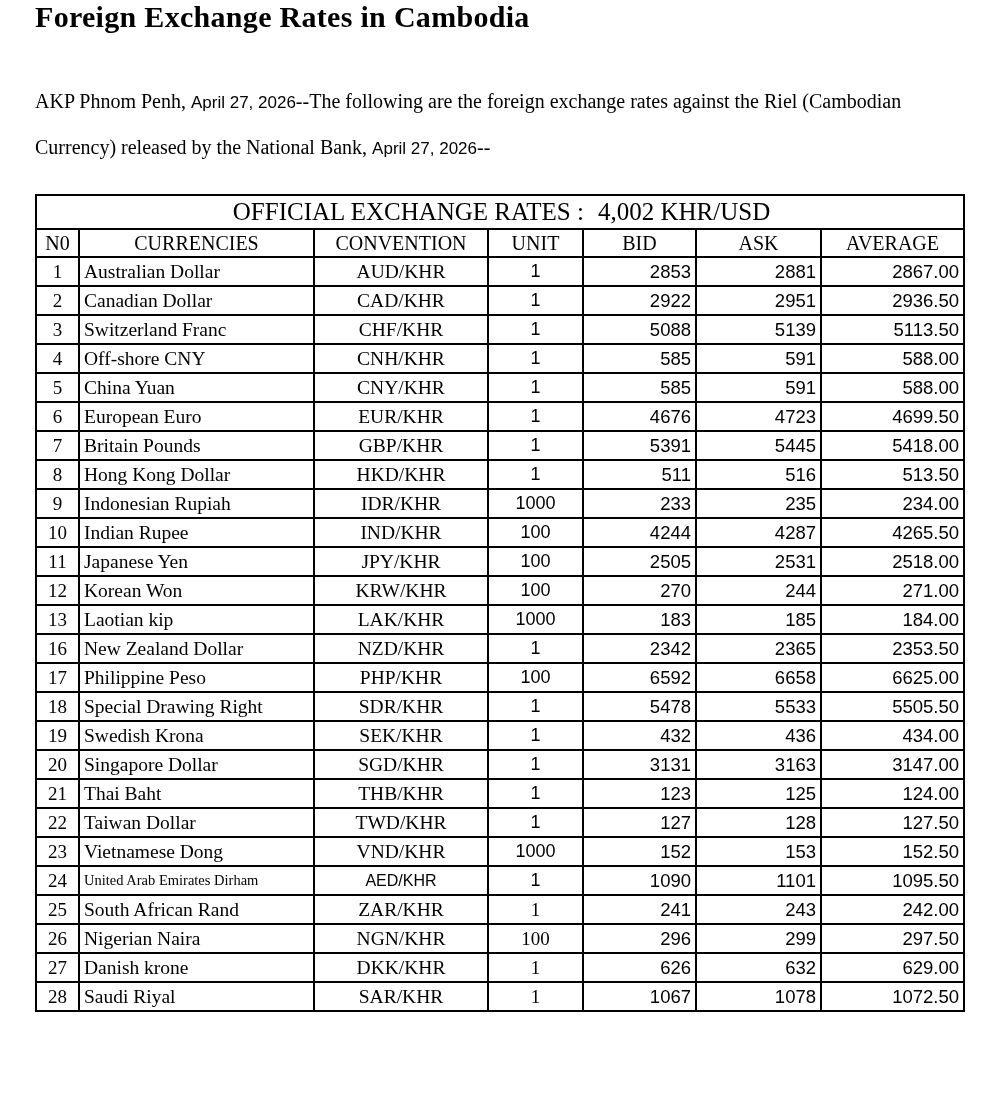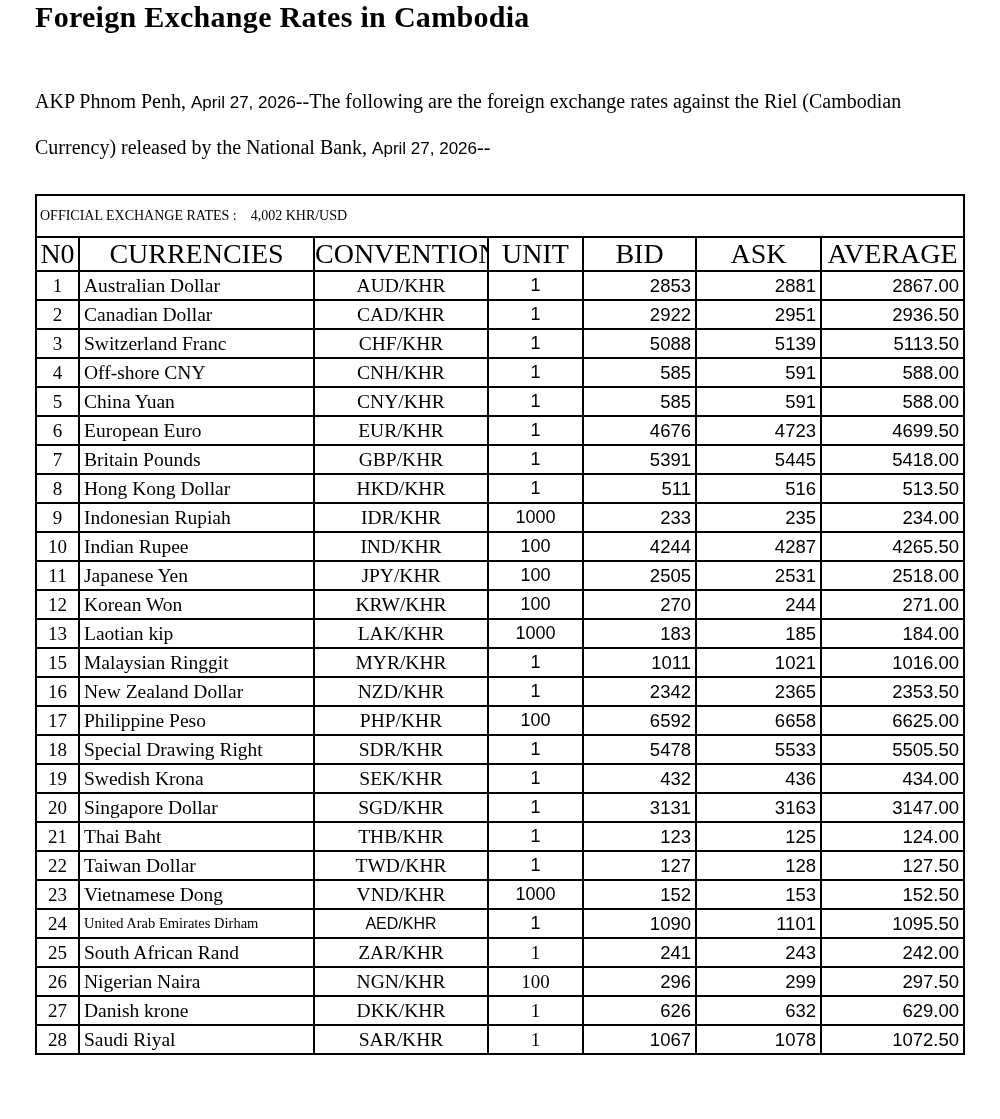--- a/index.html
+++ b/index.html
@@ -46,30 +46,30 @@
 
   table.rates td, table.rates th {
     border: 2px solid #000000;
     overflow: hidden;
     white-space: nowrap;
     font-weight: normal;
     vertical-align: middle;
   }
 
   .banner-cell {
-    height: 42px;
-    font-size: 14px;
-    text-align: left;
+    height: 34px;
+    font-size: 25px;
+    text-align: center;
     padding-left: 3px;
   }
   .banner-rate { margin-left: 14px; }
 
   th.col-header {
     height: 28px;
-    font-size: 28px;
+    font-size: 20px;
     text-align: center;
   }
 
   tr.data-row { height: 29px; }
   td.cell-no {
     text-align: center;
     font-size: 19px;
   }
   td.cell-currency {
     text-align: left;
@@ -248,29 +248,20 @@
         <tr class="data-row">
           <td class="cell-no">13</td>
           <td class="cell-currency">Laotian kip</td>
           <td class="cell-convention">LAK/KHR</td>
           <td class="cell-unit">1000</td>
           <td class="cell-bid">183</td>
           <td class="cell-ask">185</td>
           <td class="cell-average">184.00</td>
         </tr>
         <tr class="data-row">
-          <td class="cell-no">15</td>
-          <td class="cell-currency">Malaysian Ringgit</td>
-          <td class="cell-convention">MYR/KHR</td>
-          <td class="cell-unit">1</td>
-          <td class="cell-bid">1011</td>
-          <td class="cell-ask">1021</td>
-          <td class="cell-average">1016.00</td>
-        </tr>
-        <tr class="data-row">
           <td class="cell-no">16</td>
           <td class="cell-currency">New Zealand Dollar</td>
           <td class="cell-convention">NZD/KHR</td>
           <td class="cell-unit">1</td>
           <td class="cell-bid">2342</td>
           <td class="cell-ask">2365</td>
           <td class="cell-average">2353.50</td>
         </tr>
         <tr class="data-row">
           <td class="cell-no">17</td>

